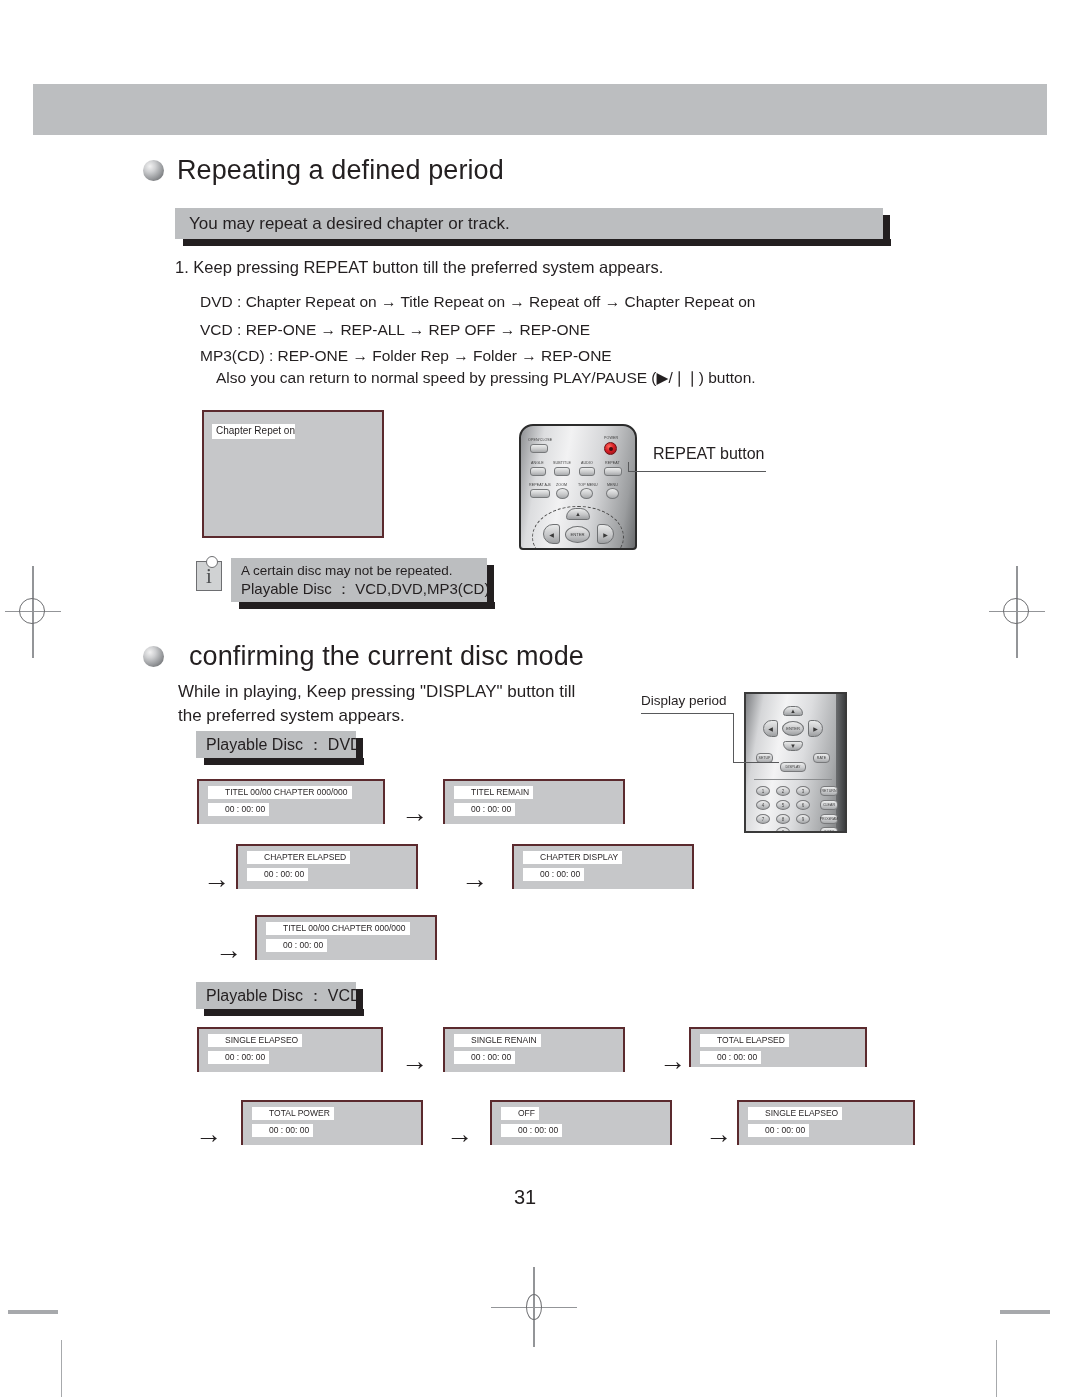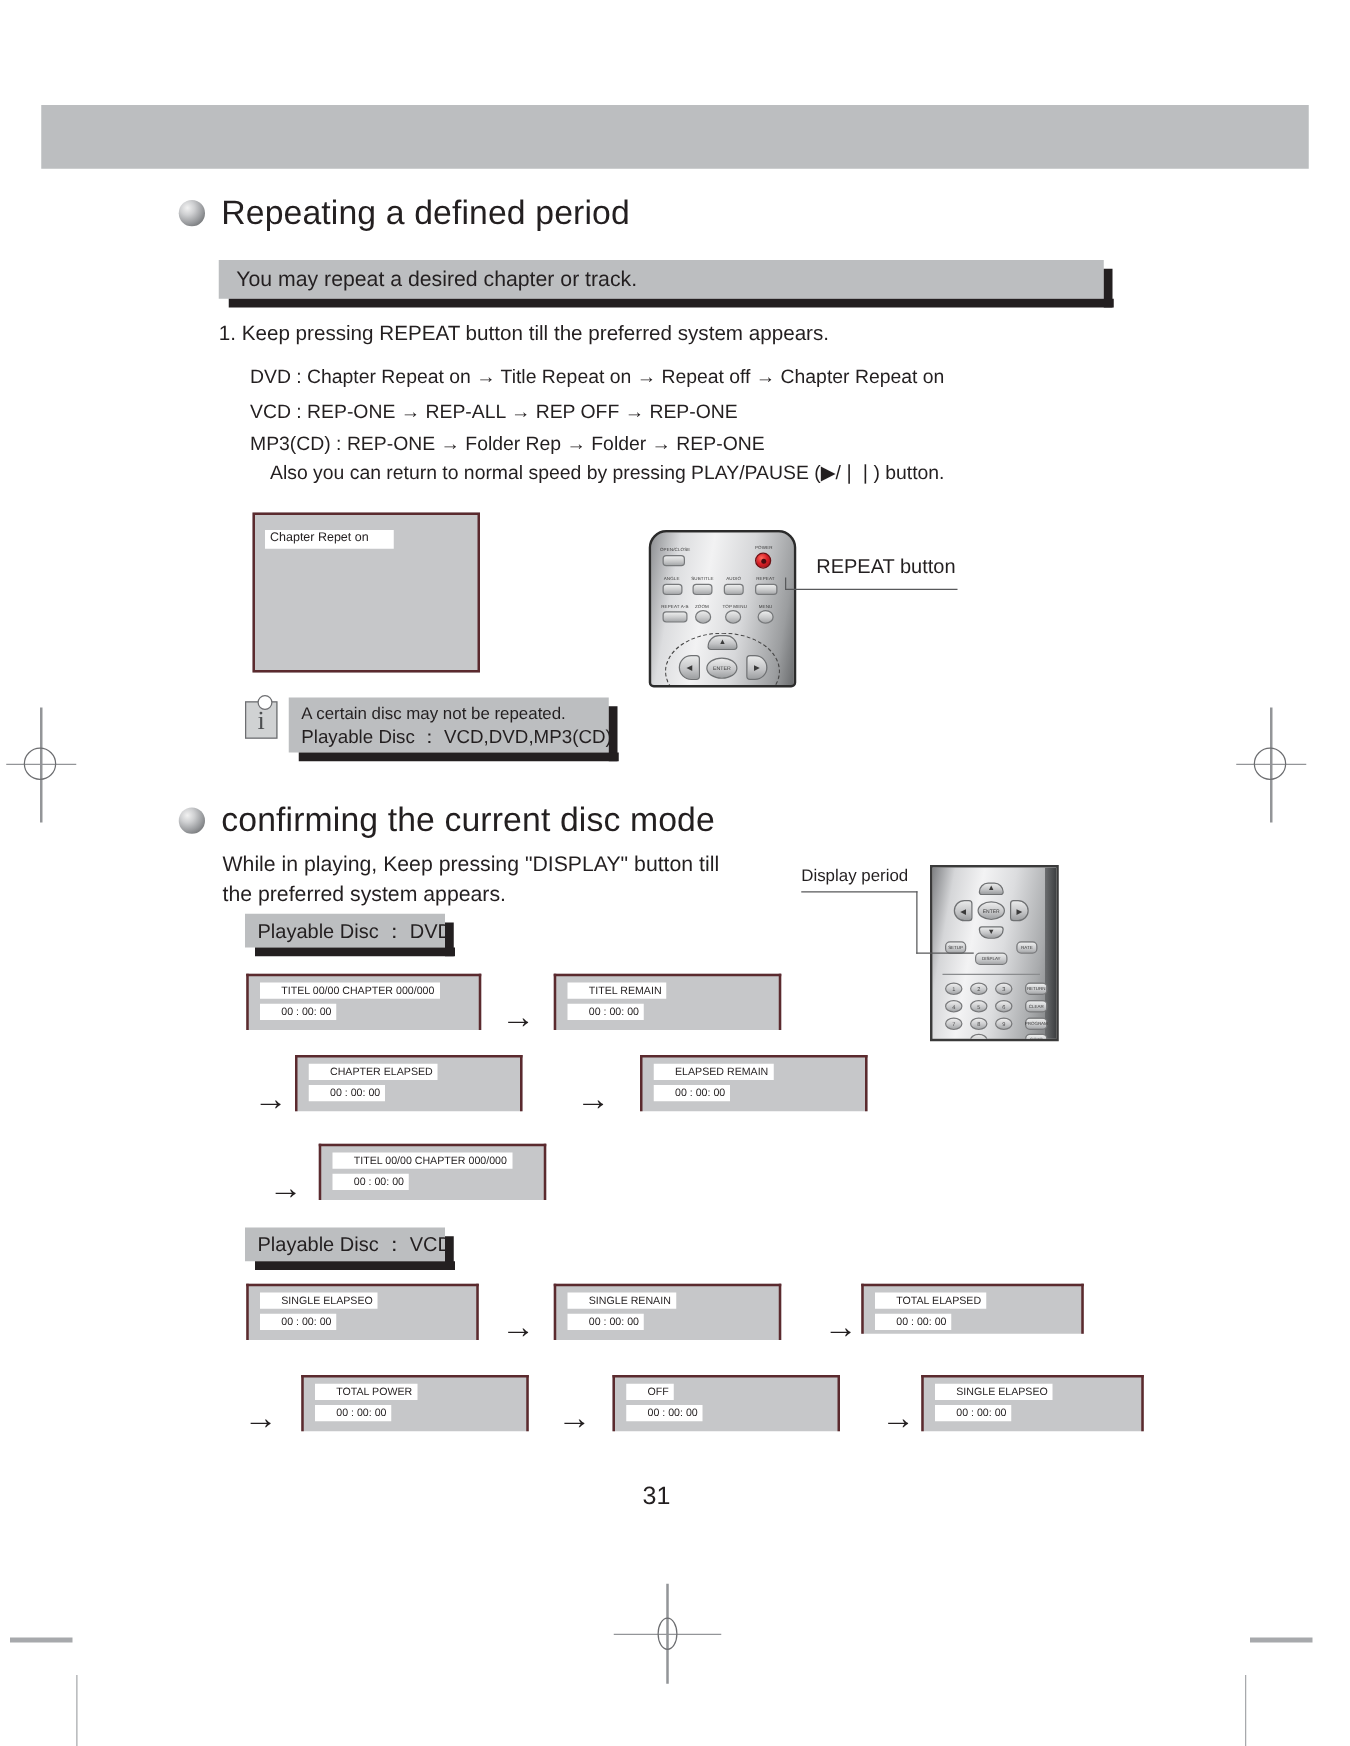--- a/index.html
+++ b/index.html
@@ -362,21 +362,21 @@
 </div>
 
 <div class="txt" style="left:175px; top:258px; font-size:16.5px;">1. Keep pressing REPEAT button till the preferred system appears.</div>
 
 <div class="txt" style="left:200px; top:293px; font-size:15.5px;">DVD : Chapter Repeat on → Title Repeat on → Repeat off → Chapter Repeat on</div>
 <div class="txt" style="left:200px; top:321px; font-size:15.5px;">VCD : REP-ONE → REP-ALL → REP OFF → REP-ONE</div>
 <div class="txt" style="left:200px; top:347px; font-size:15.5px;">MP3(CD) : REP-ONE → Folder Rep → Folder → REP-ONE</div>
 <div class="txt" style="left:216px; top:369px; font-size:15.5px;">Also you can return to normal speed by pressing PLAY/PAUSE (▶/❘❘) button.</div>
 
 <div class="screen-box" style="left:202px; top:410px; width:182px; height:128px;">
-  <div class="osd" style="left:8px; top:12px; font-size:10px; padding:1px 20px 2px 4px;">Chapter Repet on</div>
+  <div class="osd" style="left:8px; top:12px; font-size:10px; padding:1px 0 2px 4px;">Chapter Repet on</div>
 </div>
 
 <div class="remote" style="left:519px; top:424px; width:120px; height:128px;">
   <div class="rc1-body">
 
     <div class="rc1-btn" style="left:9px; top:18px; width:18px; height:9px;"></div>
     <div class="rc1-lbl" style="left:7px; top:12px;">OPEN/CLOSE</div>
 
     <div class="rc1-power" style="left:83px; top:16px;">
       <div class="pw-in"></div>
@@ -422,21 +422,21 @@
 
 <div class="note-icon" style="left:196px; top:561px;">
   <div class="ni-dot"></div>
   <div class="ni-i">i</div>
 </div>
 <div class="gray-bar" style="left:231px; top:558px; width:256px; height:44px; padding:5px 0 0 10px;">
   <div class="gb-text" style="font-size:13.5px;">A certain disc may not be repeated.</div>
   <div class="gb-text" style="font-size:15px; margin-top:2px;">Playable Disc ： VCD,DVD,MP3(CD)</div>
 </div>
 
-<div class="section-head" style="left:143px; top:641px;">
+<div class="section-head" style="left:143px; top:641px;gap:12px;">
   <div class="bullet-sphere"></div>
   <div class="section-title">confirming the current disc mode</div>
 </div>
 
 <div class="txt" style="left:178px; top:682px; font-size:17px;">While in playing, Keep pressing "DISPLAY" button till</div>
 <div class="txt" style="left:178px; top:706px; font-size:17px;">the preferred system appears.</div>
 
 <div class="remote" style="left:744px; top:692px; width:105px; height:143px;">
   <div class="rc2-body">
     <div class="side-dark"></div>
@@ -490,21 +490,21 @@
   <div class="tme" style="left:9px; top:22px; font-size:8.5px;">00 : 00: 00</div>
 </div>
 
 <div class="arrow" style="left:203px; top:866px;">→</div>
 <div class="mode-box" style="left:236px; top:844px; width:182px; height:45px;">
   <div class="lbl" style="left:9px; top:5px; font-size:8.5px;text-align:center;">CHAPTER ELAPSED</div>
   <div class="tme" style="left:9px; top:22px; font-size:8.5px;">00 : 00: 00</div>
 </div>
 <div class="arrow" style="left:461px; top:866px;">→</div>
 <div class="mode-box" style="left:512px; top:844px; width:182px; height:45px;">
-  <div class="lbl" style="left:9px; top:5px; font-size:8.5px;">ELAPSED REMAIN</div>
+  <div class="lbl" style="left:9px; top:5px; font-size:8.5px;">CHAPTER DISPLAY</div>
   <div class="tme" style="left:9px; top:22px; font-size:8.5px;">00 : 00: 00</div>
 </div>
 
 <div class="arrow" style="left:215px; top:937px;">→</div>
 <div class="mode-box" style="left:255px; top:915px; width:182px; height:45px;">
   <div class="lbl" style="left:9px; top:5px; font-size:8.5px;">TITEL 00/00 CHAPTER 000/000</div>
   <div class="tme" style="left:9px; top:22px; font-size:8.5px;">00 : 00: 00</div>
 </div>
 
 <div class="gray-bar" style="left:196px; top:982px; width:160px; height:27px; padding:4px 0 0 10px;">

